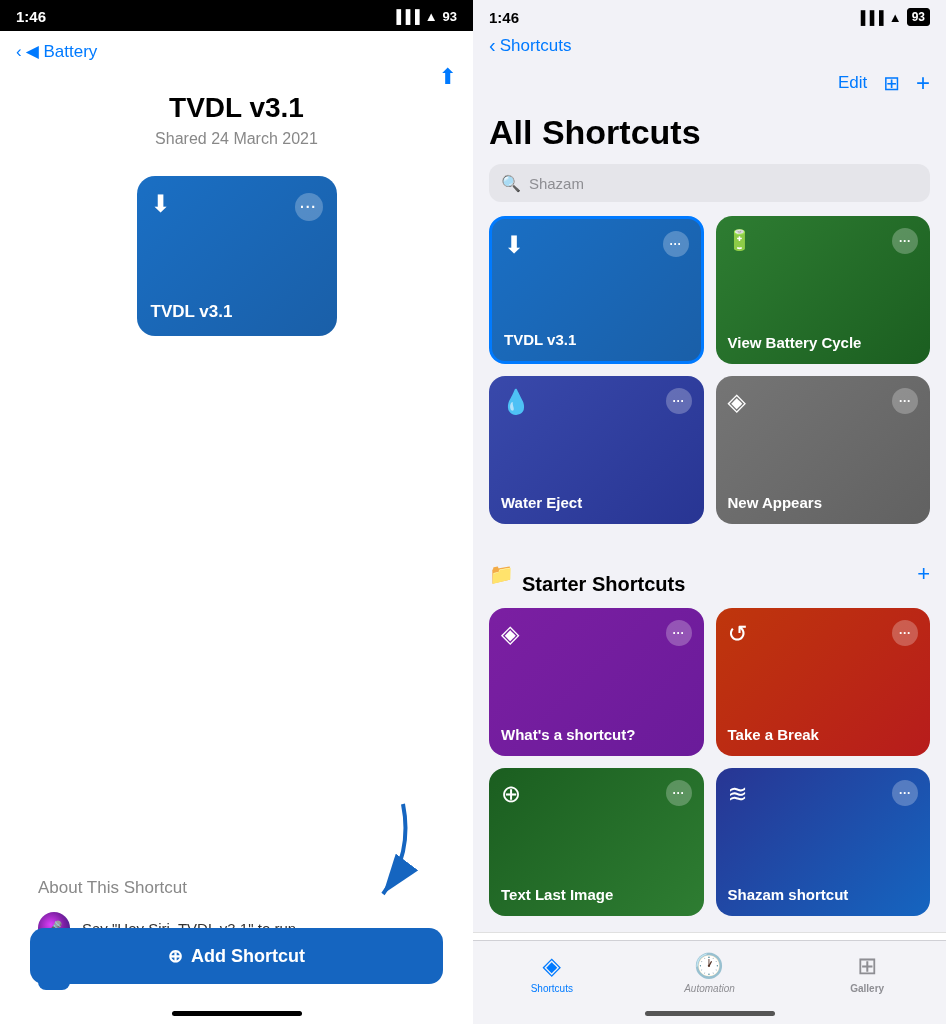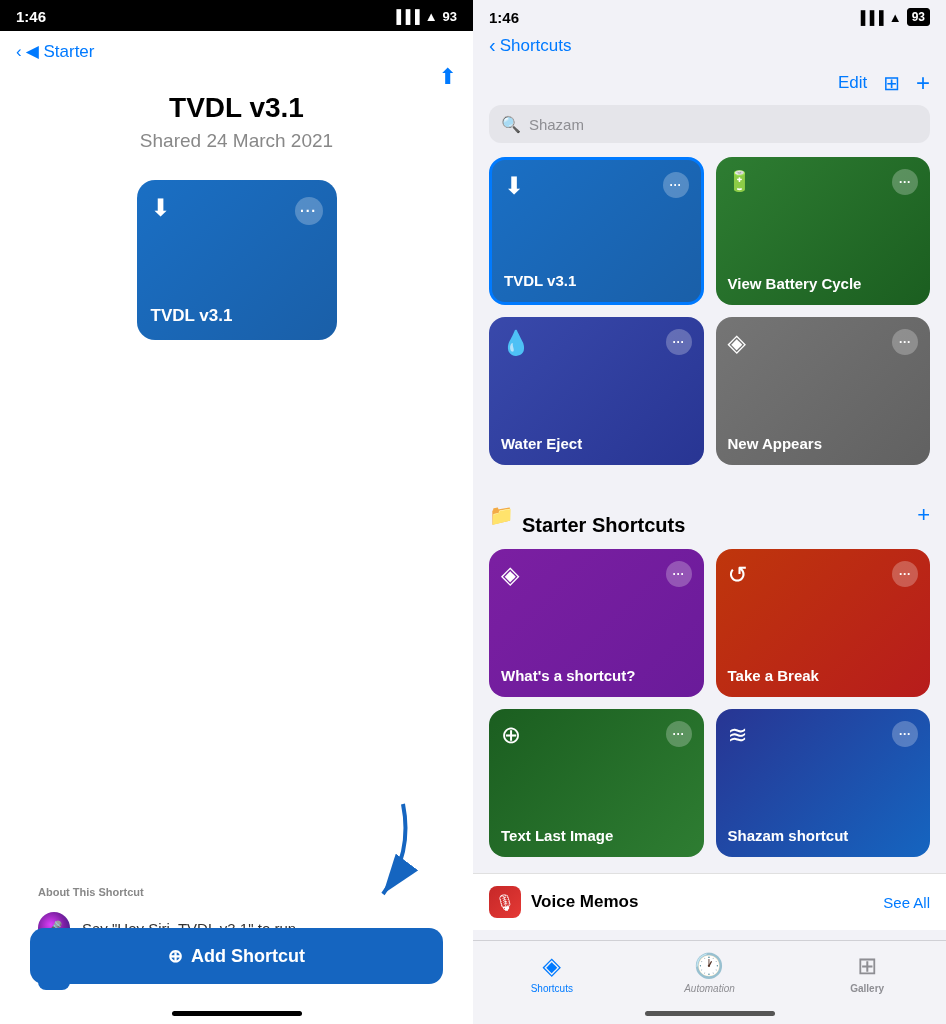--- a/index.html
+++ b/index.html
@@ -64,21 +64,21 @@
       padding: 20px 30px;
     }
     .app-title {
       font-size: 28px;
       font-weight: 700;
       color: #000;
       margin-bottom: 6px;
       text-align: center;
     }
     .app-date {
-      font-size: 19px;
+      font-size: 16px;
       color: #888;
       margin-bottom: 28px;
       text-align: center;
     }
     .shortcut-card-large {
       background: linear-gradient(135deg, #1a6fc4 0%, #1a5fa8 100%);
       border-radius: 18px;
       width: 200px;
       height: 160px;
       display: flex;
@@ -119,23 +119,23 @@
     }
     .spacer-grow {
       flex: 1;
     }
     .about-section {
       width: 100%;
       margin-top: 20px;
       padding: 0 8px;
     }
     .about-title {
-      font-size: 11px;
+      font-size: 17px;
       color: #888;
-      font-weight: 700;
+      font-weight: 400;
       margin-bottom: 14px;
     }
     .about-row {
       display: flex;
       align-items: center;
       gap: 12px;
       margin-bottom: 14px;
     }
     .about-row-icon {
       width: 32px;
@@ -438,21 +438,21 @@
     <div class="status-icons">
       <span>▐▐▐</span>
       <span>▲</span>
       <span>93</span>
     </div>
   </div>
 
   <div class="back-bar-left">
     <span class="back-link">
       <span>‹</span>
-      <span>◀ Starter</span>
+      <span>◀ Battery</span>
     </span>
   </div>
 
   <div class="share-btn-right">
     <span>⬆</span>
   </div>
 
   <div class="left-content">
     <div class="app-title">TVDL v3.1</div>
     <div class="app-date">Shared 24 March 2021</div>
@@ -525,20 +525,21 @@
     <div style="width:80px;"></div>
     <div class="nav-right-icons">
       <span class="edit-btn">Edit</span>
       <span class="nav-icon-btn">⊞</span>
       <span class="nav-icon-btn" style="font-size:24px;font-weight:300;">+</span>
     </div>
   </div>
 
   <div class="main-scroll">
 
+    <div class="all-shortcuts-title">All Shortcuts</div>
 
     <div class="search-bar">
       <span class="search-icon">🔍</span>
       <span class="search-placeholder">Shazam</span>
     </div>
 
     <div class="shortcuts-grid">
 
       <div class="shortcut-tile tile-blue">
         <div class="tile-top">

